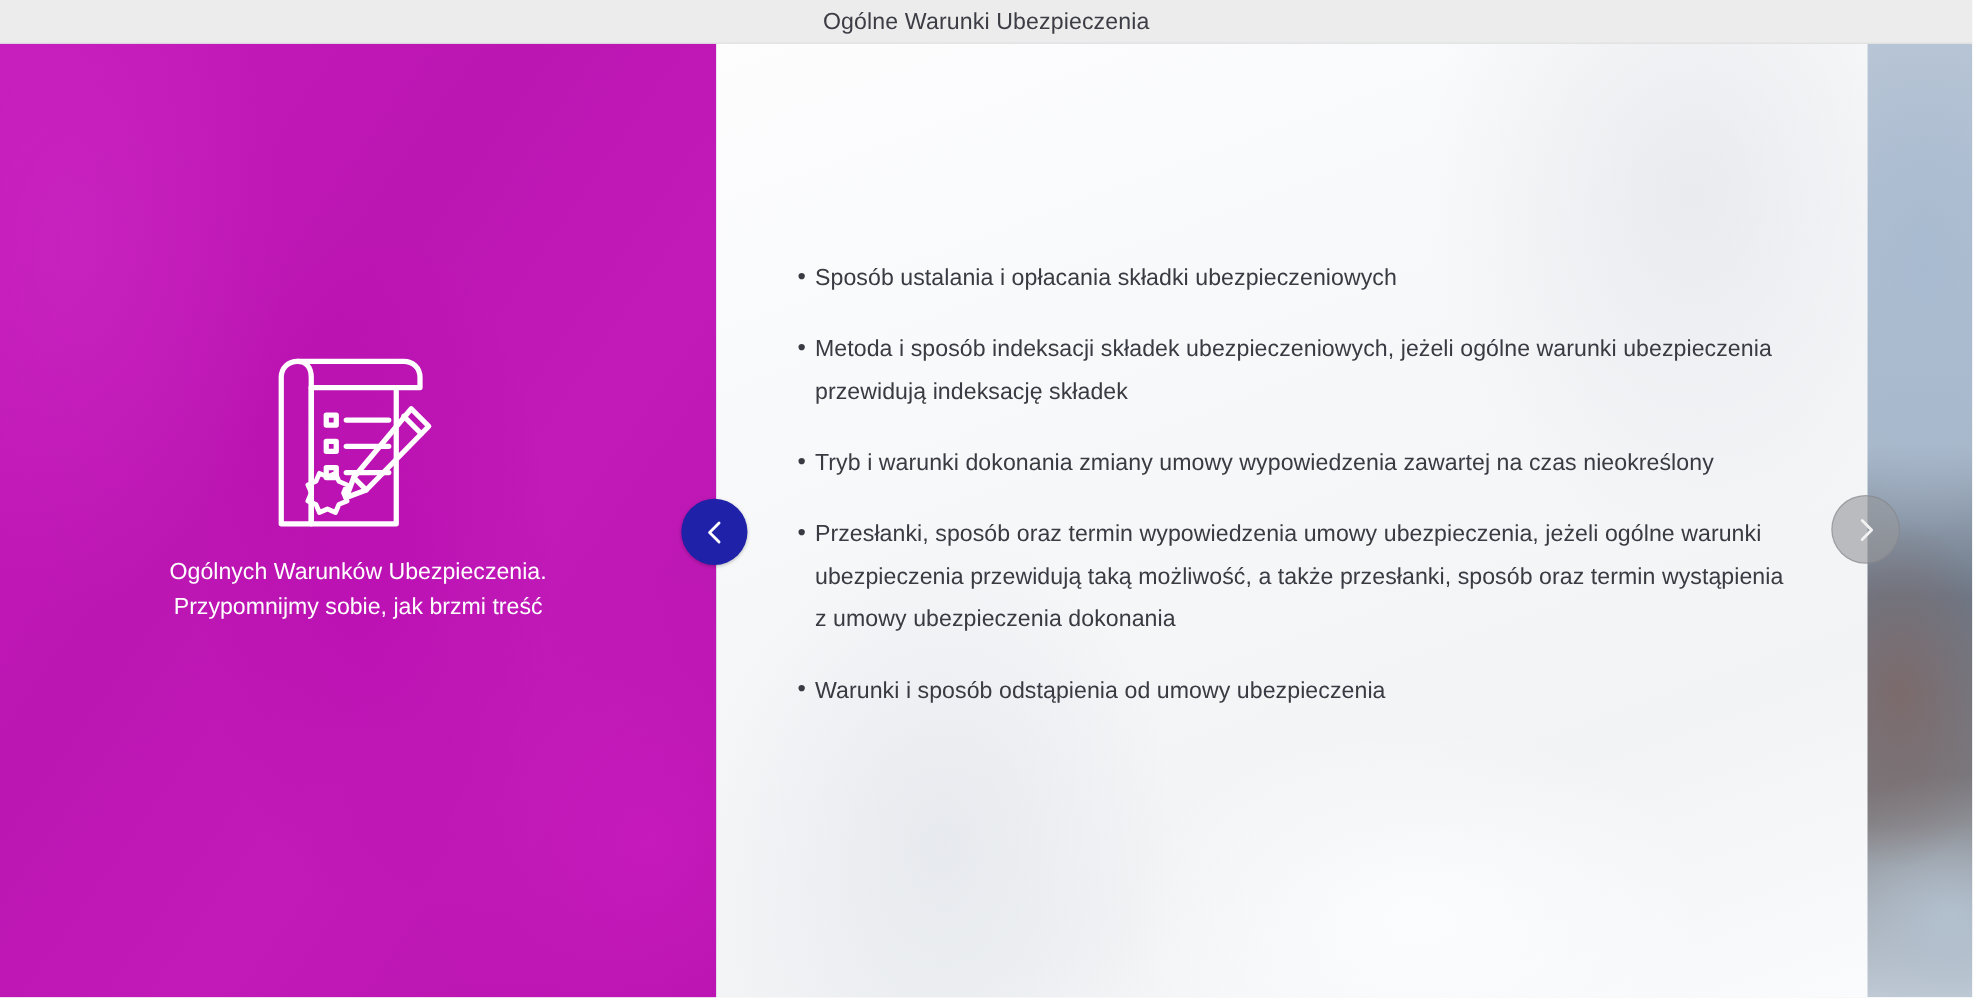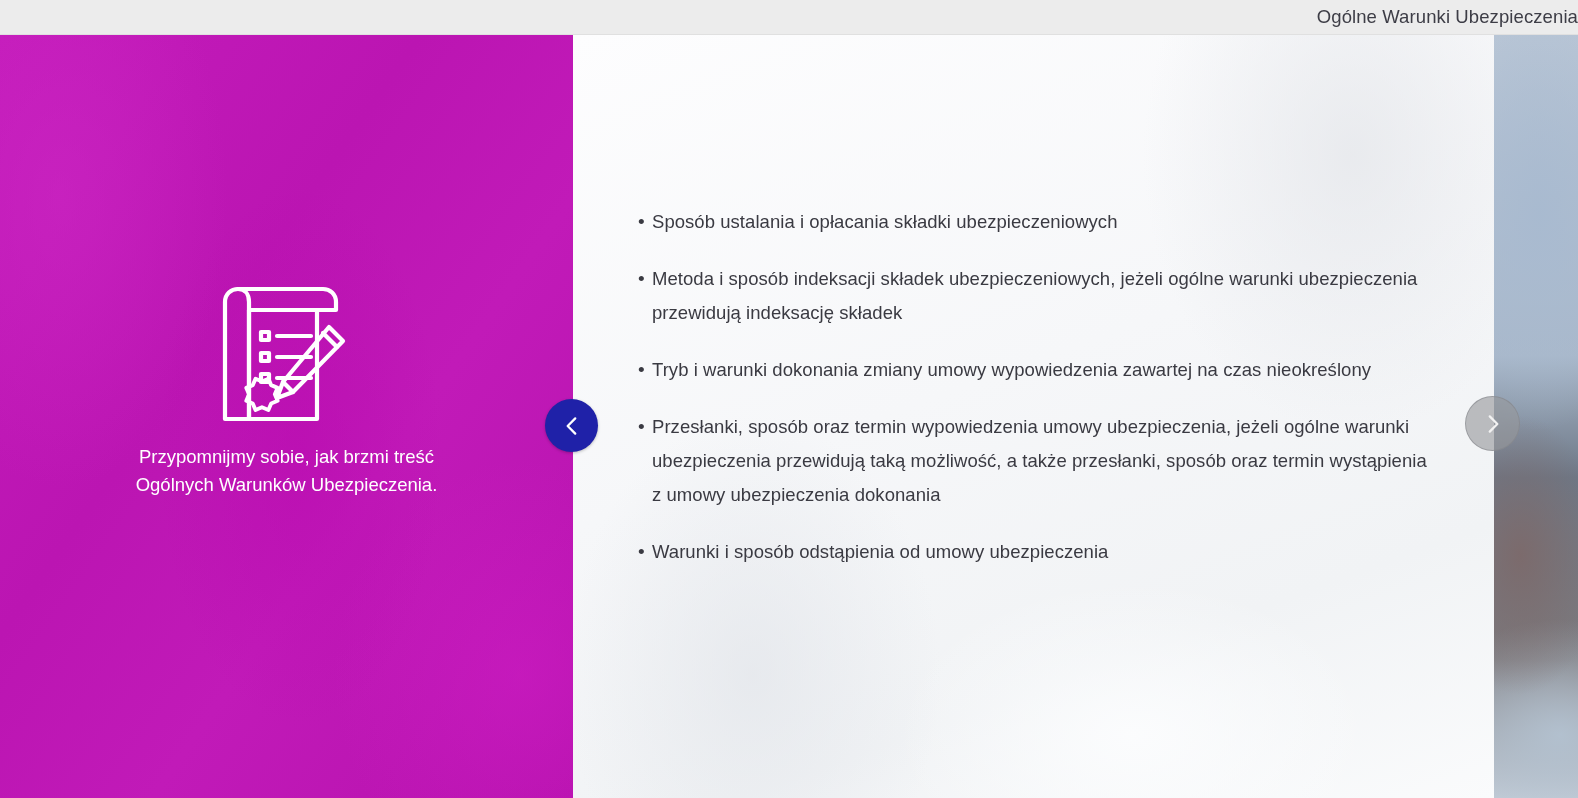--- a/index.html
+++ b/index.html
@@ -22,21 +22,21 @@
   
   .header {
     position: absolute;
     left: 0; top: 0;
     width: 1578px;
     height: 35px;
     background: #ececec;
     border-bottom: 1px solid #e0e0e0;
     display: flex;
     align-items: center;
-    justify-content: flex-end;
+    justify-content: center;
   }
   .header-title {
     font-size: 18.5px;
     color: #3d3d46;
     letter-spacing: 0.1px;
     white-space: nowrap;
   }
 
   
   .stage {
@@ -198,22 +198,22 @@
 
           <path d="M56 104 L63 107 L70 104 L73 111 L80 114 L77 121 L80 128 L73 131 L70 138 L63 135 L56 138 L53 131 L46 128 L49 121 L46 114 L53 111 Z" transform="translate(-9 2) scale(0.92)"></path>
 
           <path d="M116 46 L130 60 L80 111 L64 117 L70 101 Z"></path>
           <path d="M70 101 L80 111"></path>
           <path d="M110 52 L124 66"></path>
         </svg>
       </div>
 
       <div class="left-caption">
+        <span data-bind="left_panel.caption_line2">Ogólnych Warunków Ubezpieczenia.</span>
         <span data-bind="left_panel.caption_line1">Przypomnijmy sobie, jak brzmi treść</span>
-        <span data-bind="left_panel.caption_line2">Ogólnych Warunków Ubezpieczenia.</span>
       </div>
     </div>
 
     <div class="right-panel">
       <div class="bullets">
 
         <div class="bullet">
           <div class="bullet-dot" data-bind="content.bullet_marker">•</div>
           <div class="bullet-text" data-bind="content.bullets.0">Sposób ustalania i opłacania składki ubezpieczeniowych</div>
         </div>

